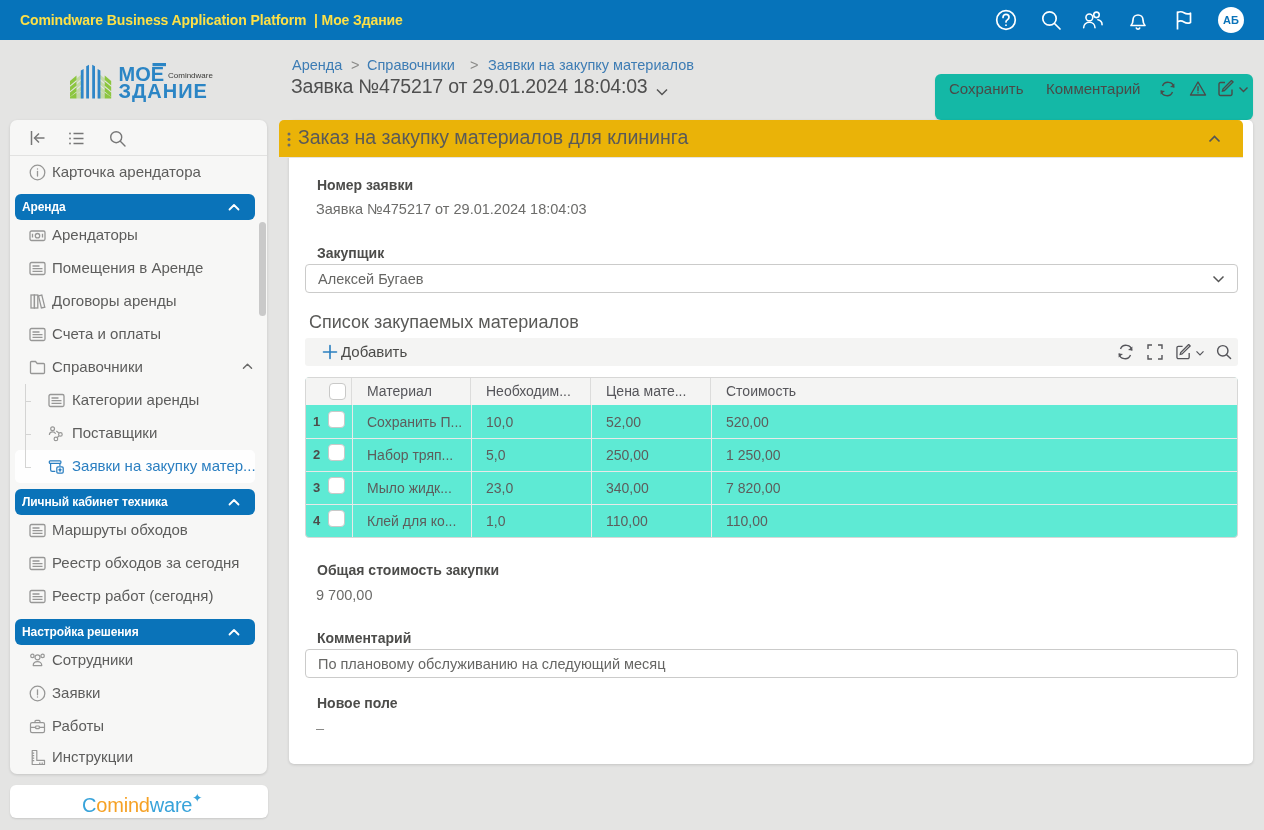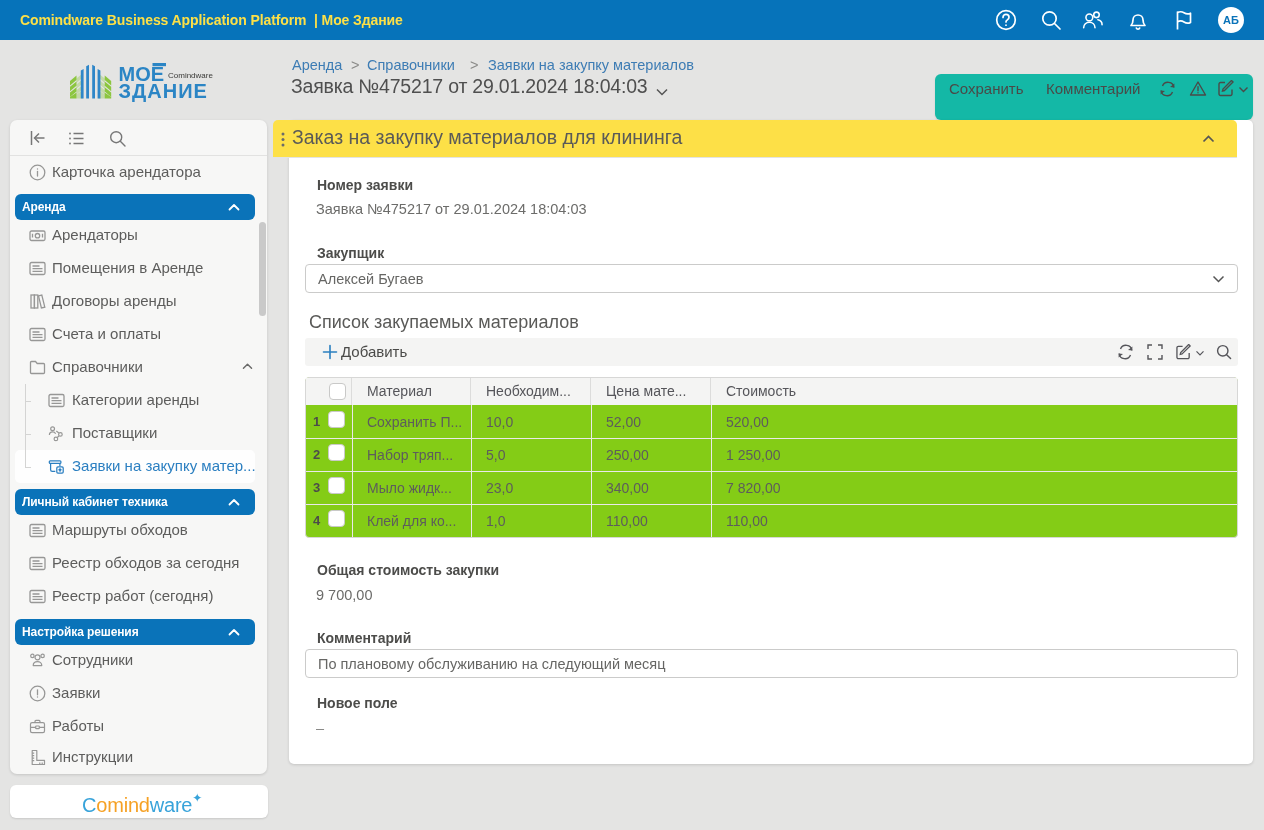--- a/index.html
+++ b/index.html
@@ -26,30 +26,30 @@
 #cwbar { left:10px; top:785px; width:258px; height:33px; background:#fff; border-radius:6px; box-shadow:0 1px 2px rgba(0,0,0,.12); }
 #cwlogo { left:72px; top:6px; font-size:20px; font-weight:400; letter-spacing:-0.2px; }
 
 #breadcrumb { left:292px; top:57px; width:450px; height:18px; font-size:14.5px; color:#9a9a9a; }
 #breadcrumb a { color:#3d7cb4; text-decoration:none; }
 #pagetitle { left:291px; top:75px; font-size:19.5px; letter-spacing:-0.2px; color:#4f4f4f; }
 #actionbar { left:935px; top:74px; width:318px; height:46px; background:#14b8a6; border-radius:6px; box-shadow:0 1px 2px rgba(0,0,0,.10); }
 #actionbar .btn { position:absolute; top:6px; font-size:15px; color:#4a4a48; }
 
 #panel { left:289px; top:120px; width:964px; height:644px; background:#fff; border-radius:5px; box-shadow:0 1px 3px rgba(0,0,0,.14); }
-#panelhead { left:273px; top:120px; width:964px; height:38px; background:#fde047; border-bottom:1px solid #e3e3e2; border-radius:5px 5px 0 0; }
+#panelhead { left:279px; top:120px; width:964px; height:38px; background:#eab308; border-bottom:1px solid #e3e3e2; border-radius:5px 5px 0 0; }
 #panelhead .ptitle { position:absolute; left:19px; top:6px; font-size:19.5px; color:#5a5a58; }
 .flabel { font-size:14px; font-weight:700; color:#4c4c4a; white-space:nowrap; }
 .fvalue { font-size:14.5px; color:#6c6c6a; white-space:nowrap; }
 .inputbox { background:#fff; border:1px solid #cbcbca; border-radius:4px; }
 .inputbox span { position:absolute; left:12px; top:6px; font-size:14.5px; color:#666664; white-space:nowrap; }
 #secttitle { left:309px; top:312px; font-size:18px; color:#5a5a58; }
 #gridtoolbar { left:305px; top:338px; width:933px; height:28px; background:#f4f4f3; border-radius:3px; }
 
-#grid { left:305px; top:377px; width:933px; height:161px; border:1px solid #d7d7d6; border-radius:4px; background:#84cc16; }
+#grid { left:305px; top:377px; width:933px; height:161px; border:1px solid #d7d7d6; border-radius:4px; background:#5eead4; }
 .gh { position:absolute; top:0; height:27px; background:#f4f4f3; border-right:1px solid #dcdcdb; }
 .gh span { position:absolute; left:15px; top:5px; font-size:14px; color:#55555a; }
 .gcell { position:absolute; font-size:14px; color:#5d5d5c; }
 .grow-sep { position:absolute; left:0; width:931px; height:1px; background:#e9e9e8; }
 .gv { position:absolute; top:27px; width:1px; height:132px; background:#e9e9e8; }
 .cb { position:absolute; width:17px; height:17px; background:#fff; border:1px solid #c9c9c8; border-radius:4px; }
 .rownum { position:absolute; font-size:13px; font-weight:700; color:#4c4c4a; }
 </style>
 </head>
 <body>

